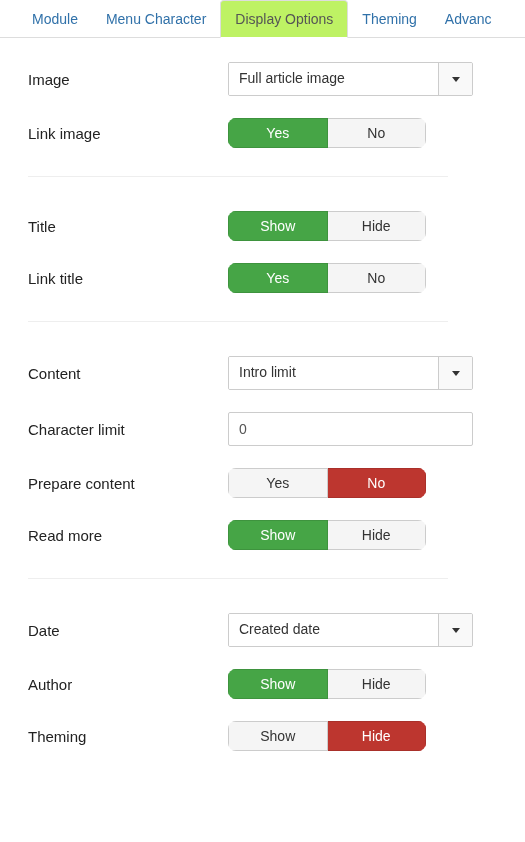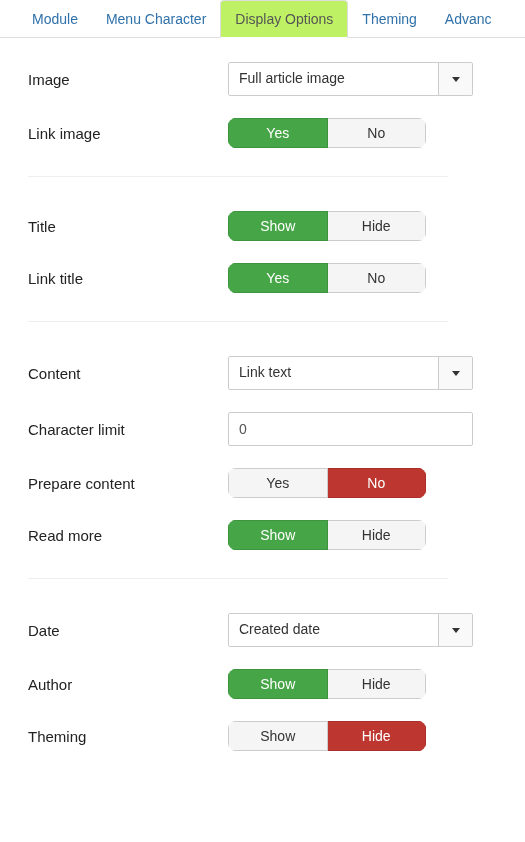--- a/index.html
+++ b/index.html
@@ -182,21 +182,21 @@
       </div>
     </div>
   </div>
 
   <hr class="sep">
 
   <div class="row">
     <div class="label">Content</div>
     <div class="control">
       <div class="select-wrap">
-        <div class="sel-text">Link text</div>
+        <div class="sel-text">Intro limit</div>
         <div class="sel-btn">
           <div class="caret-down"></div>
         </div>
       </div>
     </div>
   </div>
 
   <div class="row">
     <div class="label">Character limit</div>
     <div class="control">

